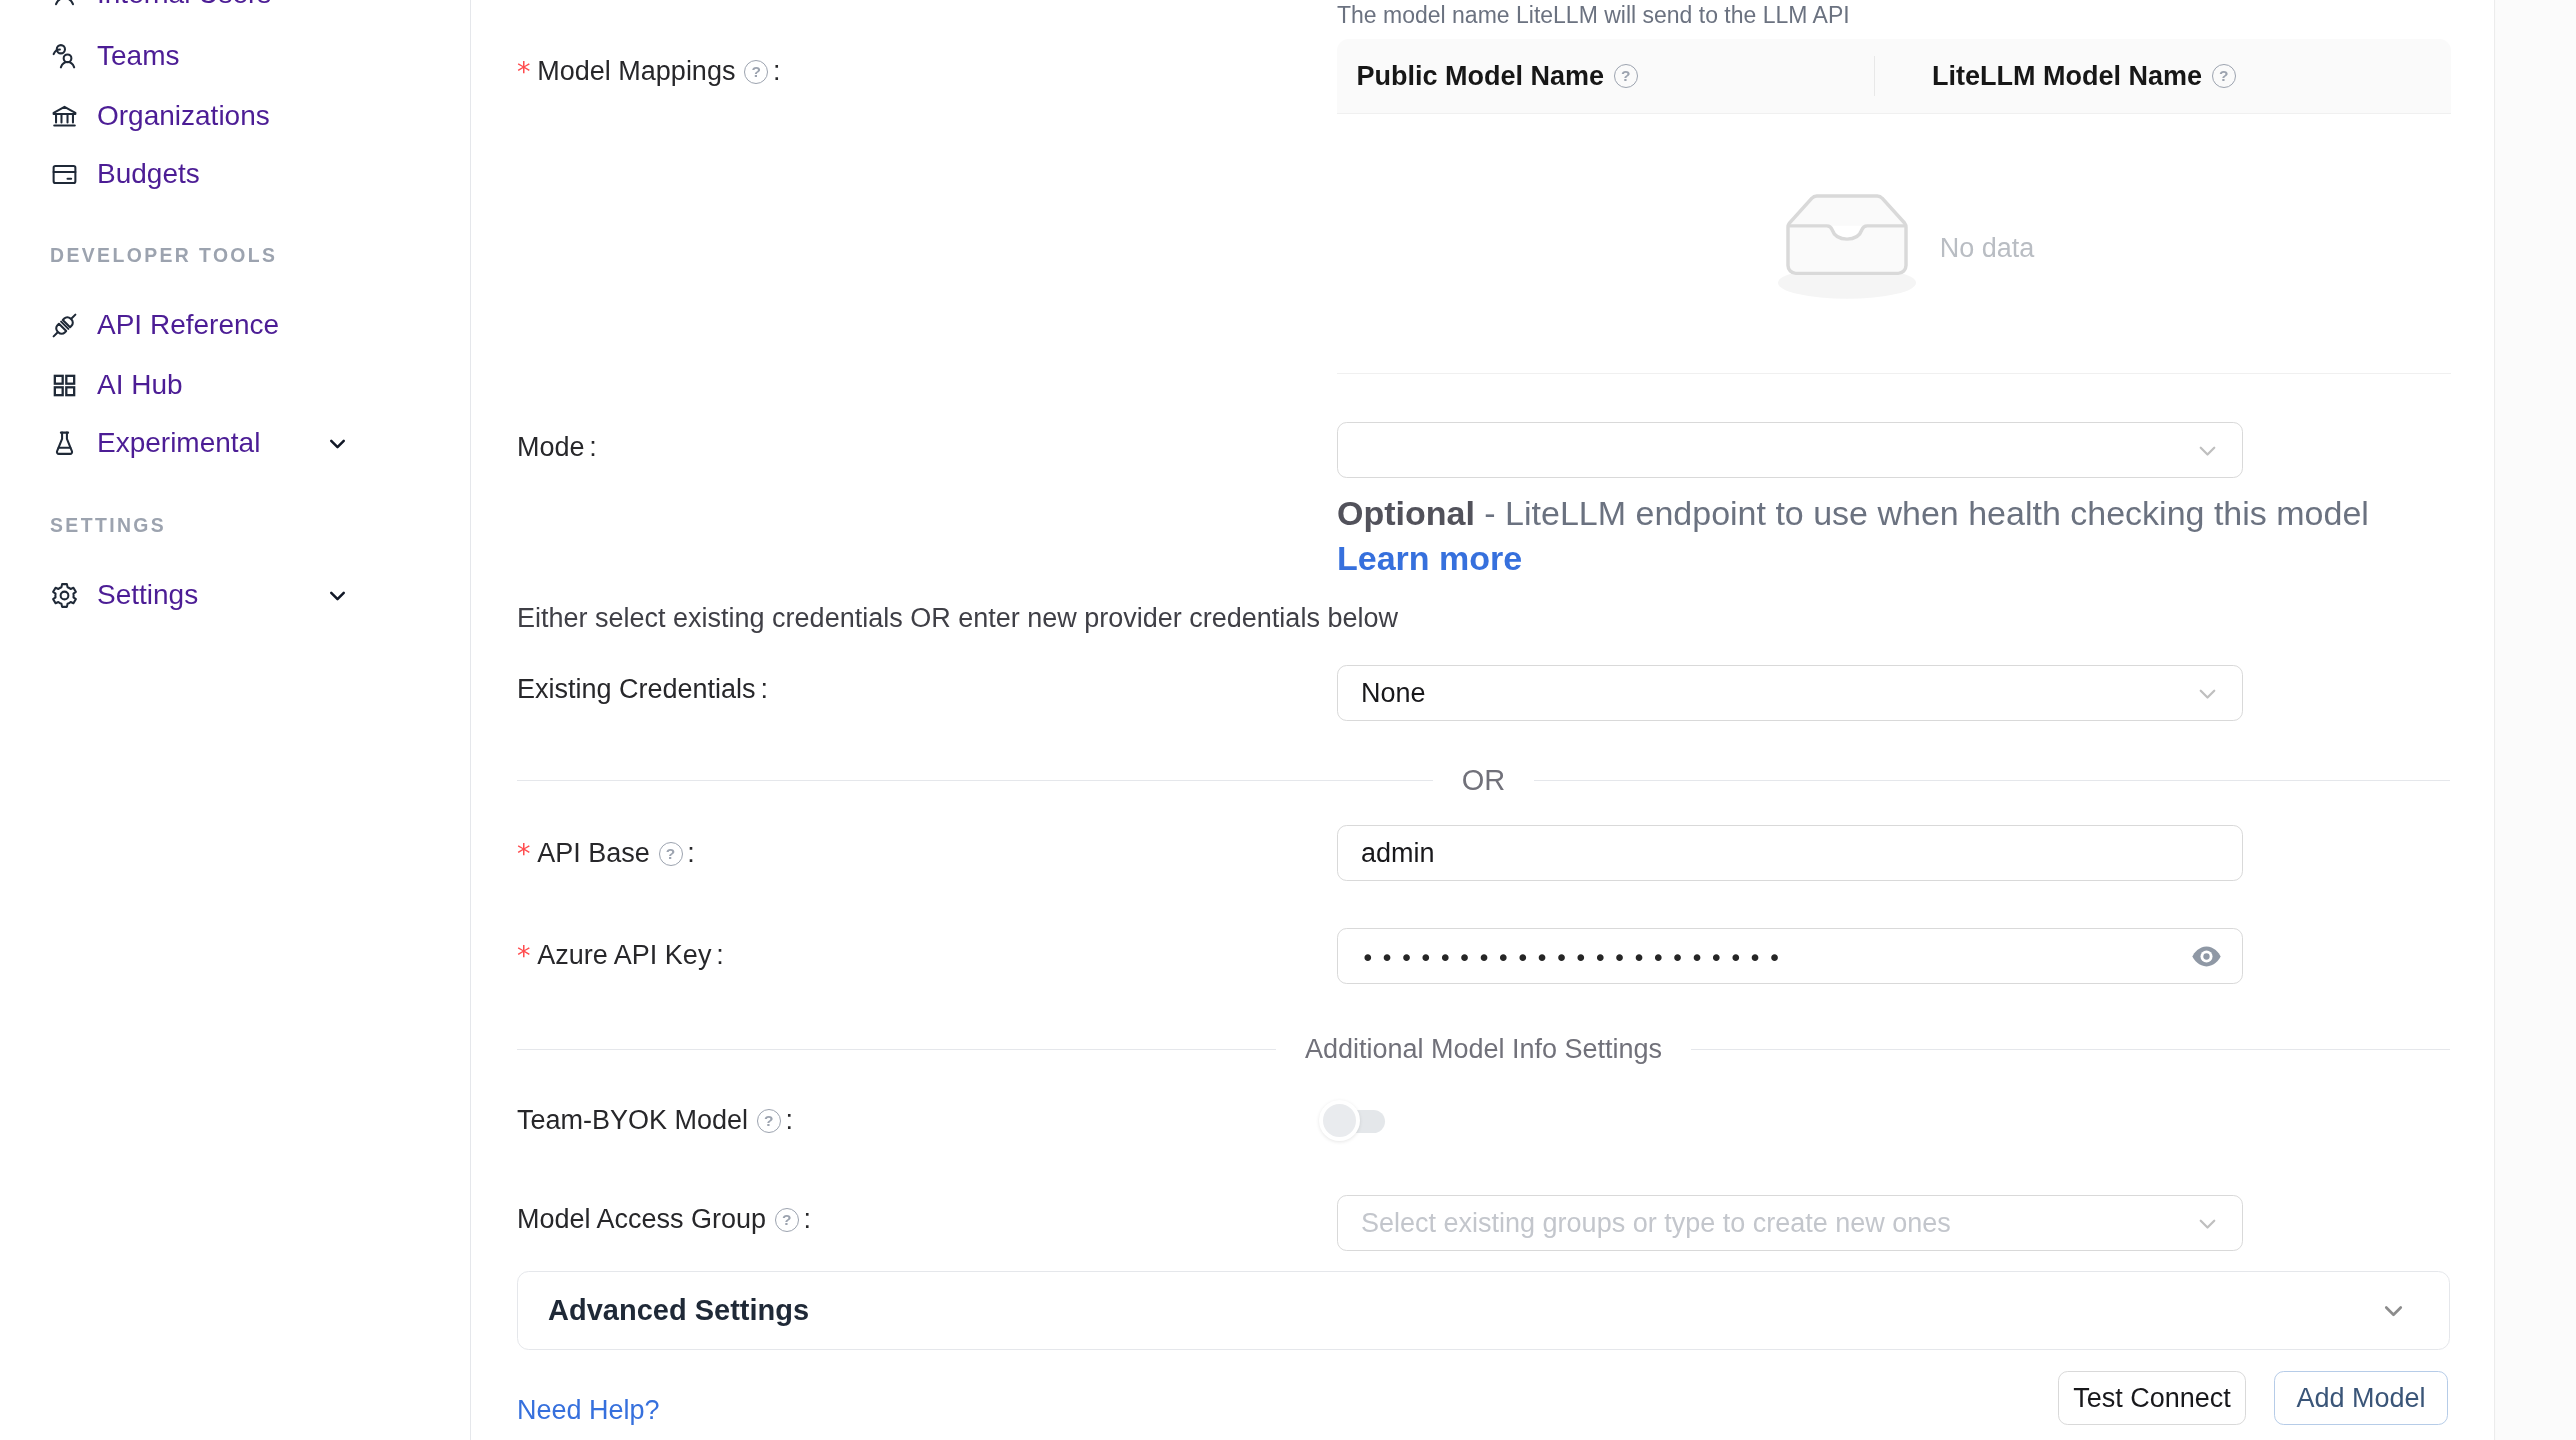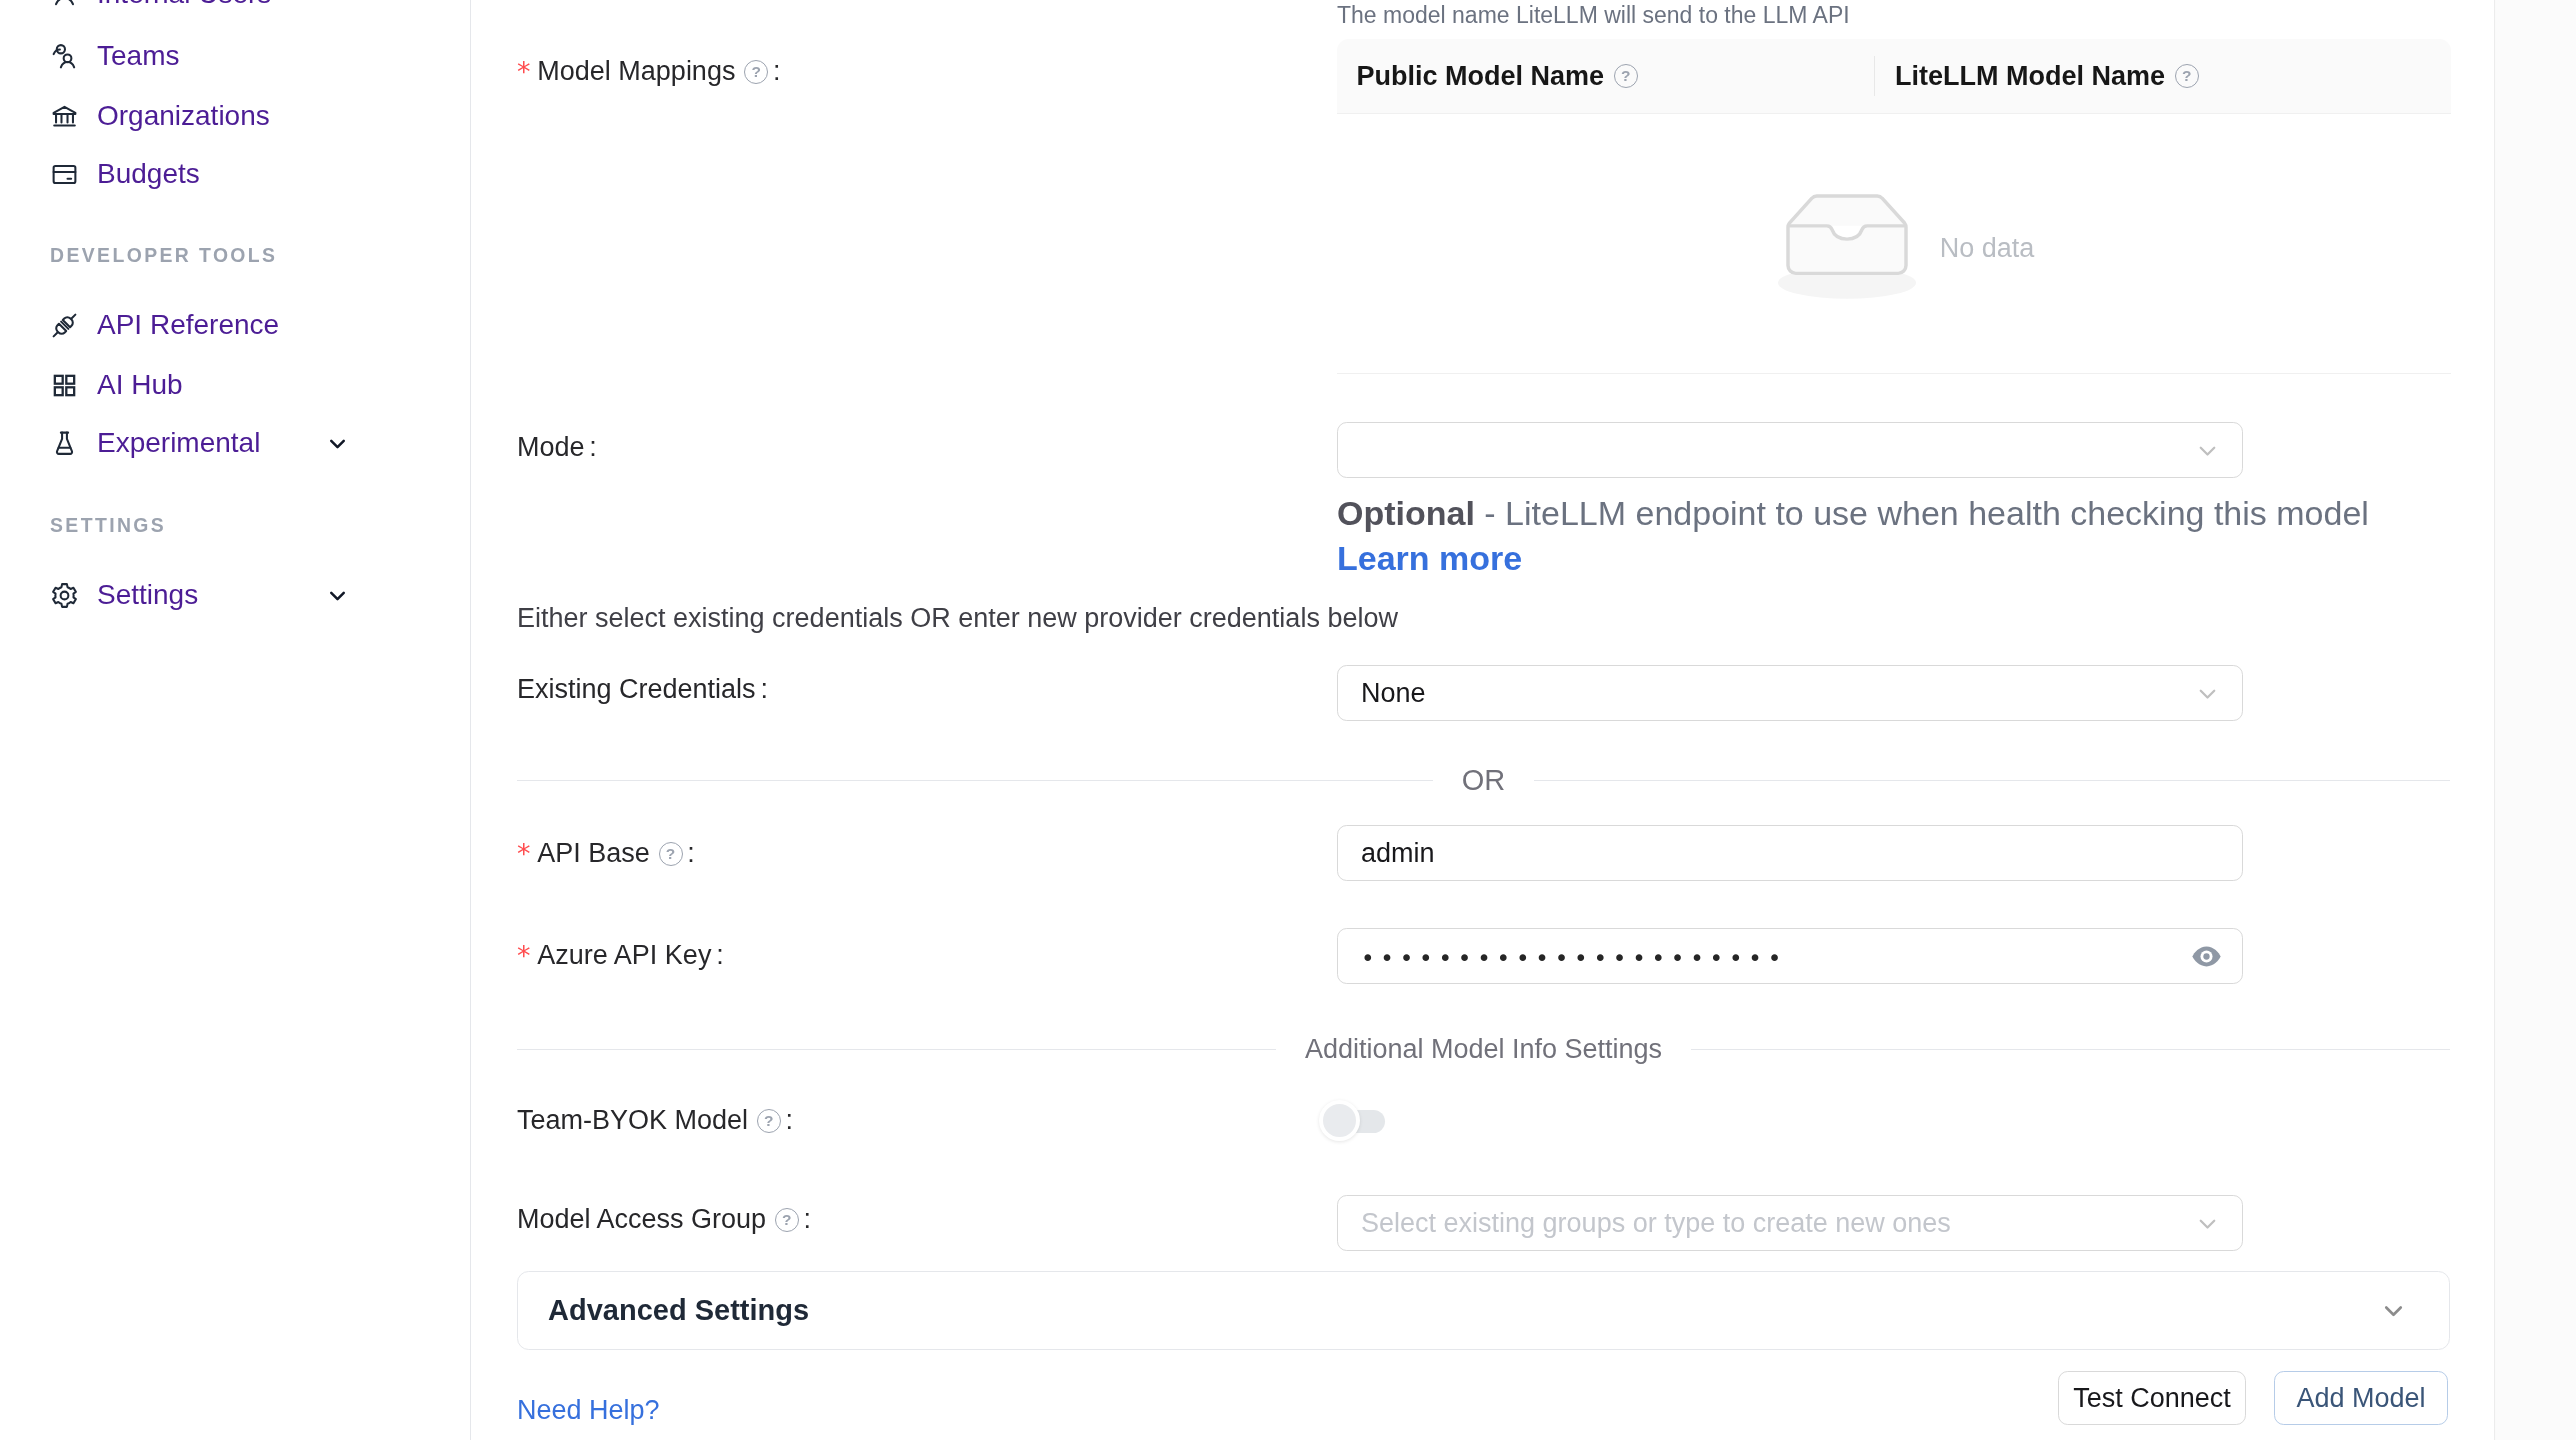--- a/index.html
+++ b/index.html
@@ -61,21 +61,21 @@
   }
   .hdr .q-icon { margin-left: 9.7px; }
 
   
   .table-hint { left: 866px; top: 1.9px; font-size: 23px; color: #6b7280; white-space: nowrap; }
 
   
   .mm-table { left: 866px; top: 39px; width: 1114px; }
   .mm-head {
     display: flex; background: #fafafa; height: 75px;
-    border-radius: 11.6px 11.6px 0 0; border-bottom: 1px solid #f0f0f0; position: relative;
+    border-radius: 11.6px 11.6px 0 0; border-bottom: 1px solid #f0f0f0; position: relative; gap: 37px;
   }
   .mm-col { display: flex; align-items: center; font-size: 27px; font-weight: 700; color: #171717; }
   .mm-col.c1 { width: 537px; padding-left: 19.4px; }
   .mm-col.c2 { padding-left: 21px; }
   .mm-col-divider { position: absolute; left: 537px; top: 17.4px; width: 1px; height: 40px; background: #e8e8e8; }
   .mm-body {
     height: 260px; border-bottom: 1px solid #f0f0f0;
     display: flex; flex-direction: row; align-items: center; justify-content: center;
   }
   .empty-img { width: 186px; height: 118px; }

